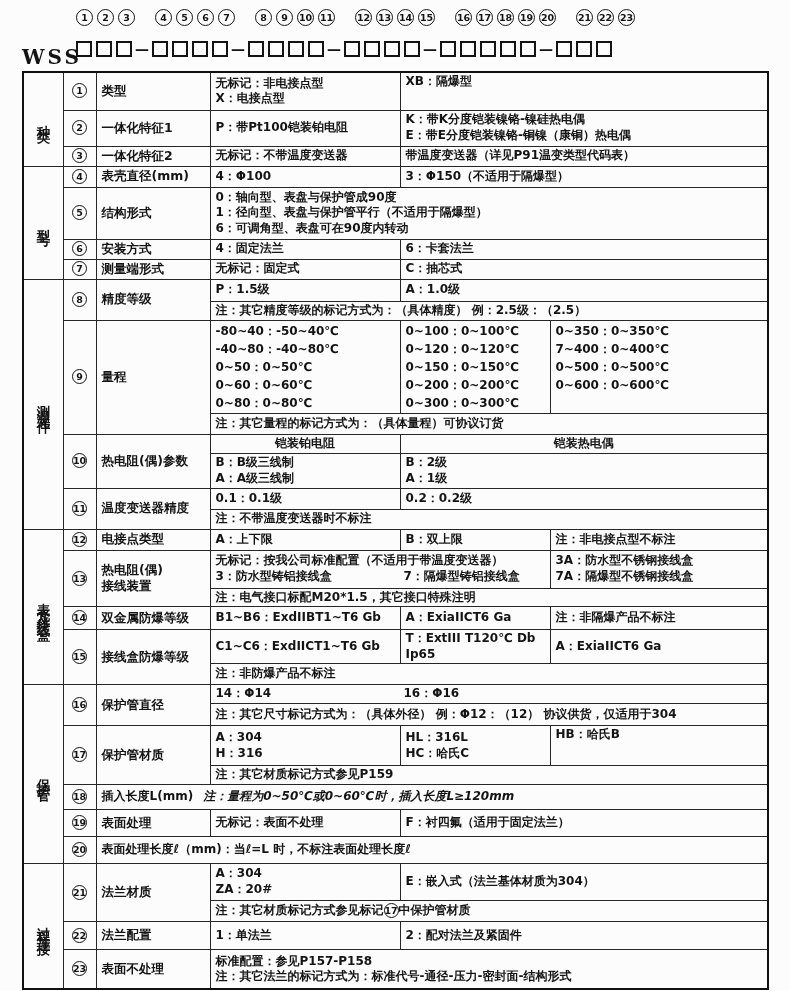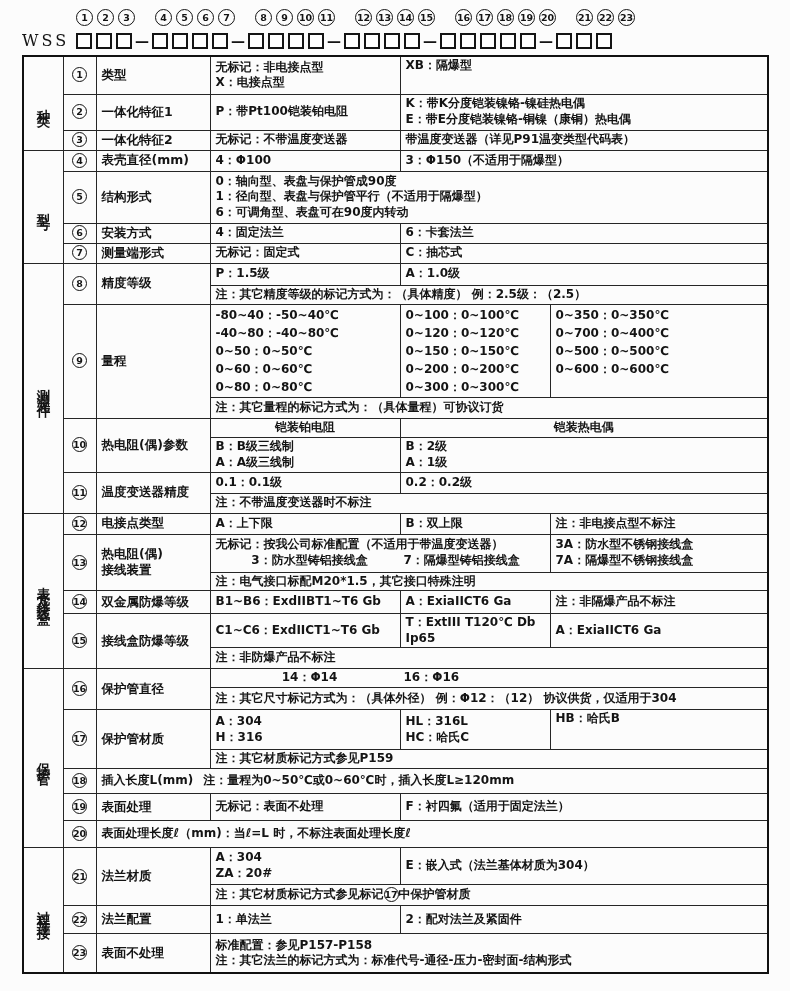--- a/index.html
+++ b/index.html
@@ -11,21 +11,21 @@
   }
   .page { padding:5px 0 0 22px; }
 
   
   .code-row { display:flex; align-items:center; }
   .circles-row { height:24px; margin-bottom:1px; }
   .wss-spacer { display:inline-block; width:52px; }
   .wss {
     display:inline-block; width:52px;
     font-family:"DejaVu Serif","Liberation Serif",serif;
-    font-size:16px; font-weight:normal; letter-spacing:3px; line-height:22px;
+    font-size:20px; font-weight:bold; letter-spacing:3px; line-height:22px;margin-top:16px;
   }
   .cgroup { display:inline-flex; align-items:center; }
   .hcirc {
     display:inline-flex; align-items:center; justify-content:center;
     width:17px; height:17px; margin:0 2px;
     border:1.5px solid #141414; border-radius:50%;
     font-size:9.5px; font-weight:bold;
   }
   .box {
     display:inline-block; width:16px; height:16px; margin:0 2px;
@@ -47,24 +47,24 @@
   td.note { }
   .vtext {
     writing-mode:vertical-lr; text-orientation:upright;
     margin:0 auto; font-size:13.5px; letter-spacing:5px; font-weight:bold;
   }
   .circ {
     display:inline-block; width:15px; height:15px;
     border:1px solid #141414; border-radius:50%;
     font-size:9.5px; line-height:14px; text-align:center; font-weight:bold;
   }
-  .w190 { display:inline-block; width:188px;text-align:center; }
+  .w190 { display:inline-block; width:188px; }
   .rngline { line-height:18px; }
   .split { display:flex; }
-  .ml10 { margin-left:10px; }
+  .ml10 { margin-left:10px;font-style:italic; }
 </style>
 </head>
 <body>
 
 <div class="page">
 
   <div class="code-row circles-row">
     <span class="wss-spacer"></span>
     <span class="cgroup">
       <span class="hcirc">1</span>
@@ -246,21 +246,21 @@
       </td>
       <td class="vtop">
         <div class="rngline">0~100：0~100℃</div>
             <div class="rngline">0~120：0~120℃</div>
             <div class="rngline">0~150：0~150℃</div>
             <div class="rngline">0~200：0~200℃</div>
             <div class="rngline">0~300：0~300℃</div>
       </td>
       <td class="vtop">
         <div class="rngline">0~350：0~350℃</div>
-            <div class="rngline">0~700：0~400℃</div>
+            <div class="rngline">7~400：0~400℃</div>
             <div class="rngline">0~500：0~500℃</div>
             <div class="rngline">0~600：0~600℃</div>
       </td>
     </tr>
     <tr style="height:21px">
       <td colspan="3" class="note">注：其它量程的标记方式为：（具体量程）可协议订货</td>
     </tr>
     <tr style="height:19px">
       <td class="num" rowspan="2"><span class="circ">10</span></td>
       <td class="lbl" rowspan="2">热电阻(偶)参数</td>

